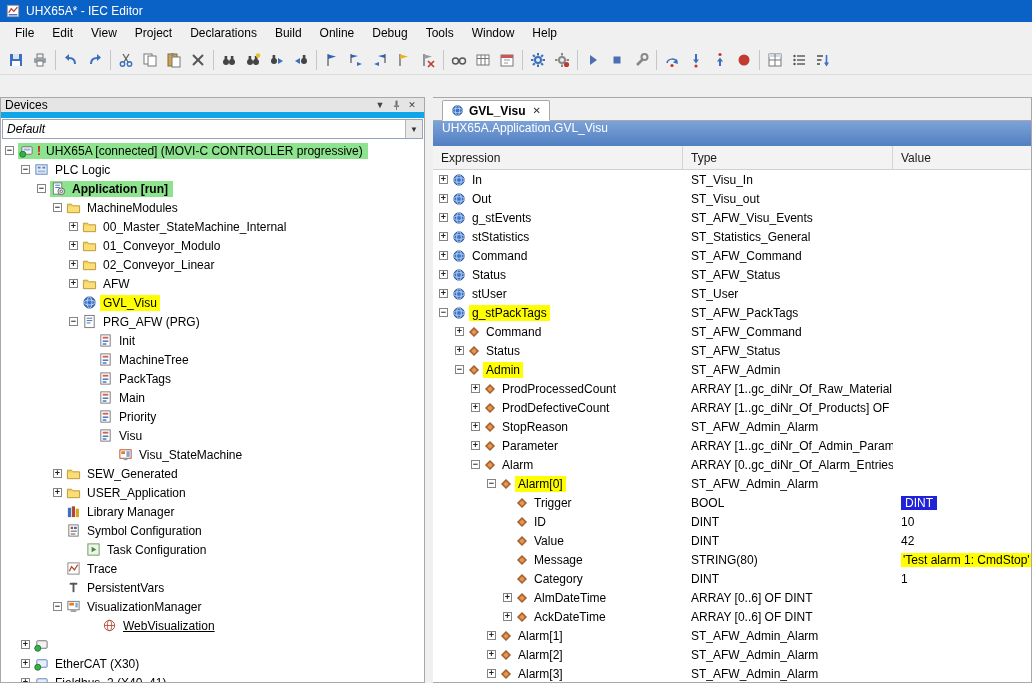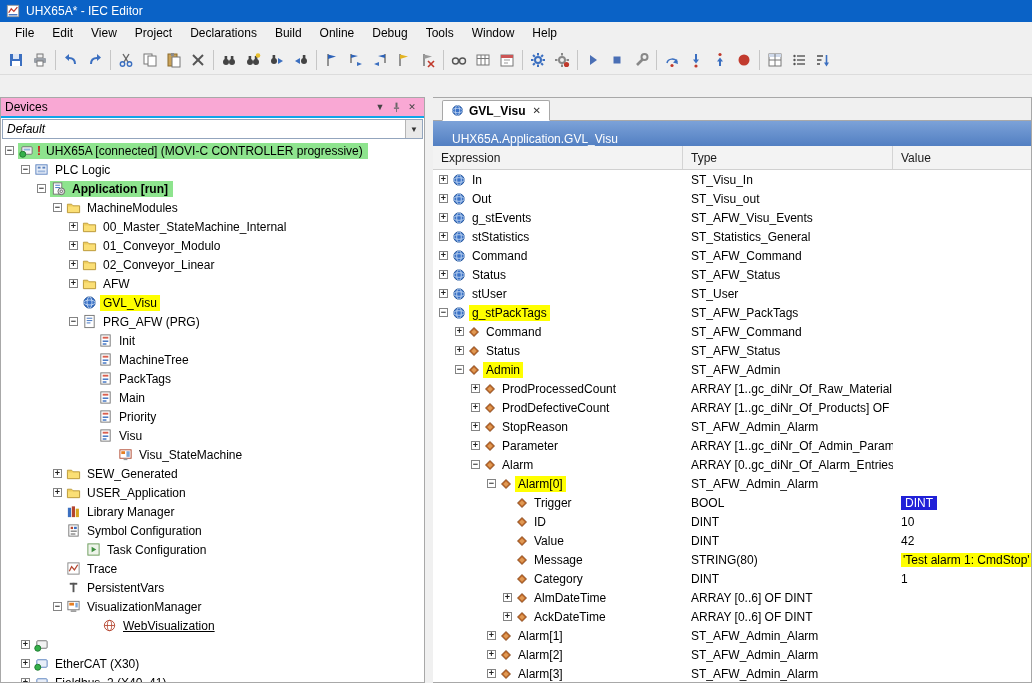--- a/index.html
+++ b/index.html
@@ -13,21 +13,21 @@
   .menu-item{padding:4px 9px 0 9px;cursor:default;}
   .toolbar{height:30px;background:#f0f0f0;border-bottom:1px solid #dcdcdc;display:flex;align-items:center;padding:0 4px;}
   .tbtn{width:24px;height:24px;display:flex;align-items:center;justify-content:center;border-radius:2px;}
   .tsep{width:1px;height:20px;background:#c6c6c6;margin:0 3px;flex:none;}
   .spacerbar{height:22px;background:#f0f0f0;}
   .main{display:flex;height:586px;}
   .icon{display:inline-flex;align-items:center;justify-content:center;flex:none;}
 
   
   .devices{width:425px;background:#fff;border:1px solid #a8a8a8;display:flex;flex-direction:column;}
-  .devices-header{height:20px;background:#f9a8d4;border-bottom:2px solid #0ea5e9;display:flex;align-items:center;padding:0 4px;}
+  .devices-header{height:20px;background:#e5e5e5;border-bottom:6px solid #0ea5e9;display:flex;align-items:center;padding:0 4px;}
   .devices-header .title{flex:1;}
   .hbtn{width:16px;height:16px;display:flex;align-items:center;justify-content:center;color:#444;font-size:9px;}
   .combo{height:20px;border:1px solid #93a5bd;margin:1px;background:#fff;display:flex;align-items:center;padding-left:4px;font-style:italic;}
   .combo-btn{margin-left:auto;width:17px;height:18px;background:#e9e9e9;border-left:1px solid #b5b5b5;display:flex;align-items:center;justify-content:center;font-size:8px;color:#333;}
   .tree{flex:1;overflow:hidden;padding-top:1px;white-space:nowrap;}
   .trow{height:19px;display:flex;align-items:center;}
   .exp{width:9px;height:9px;border:1px solid #848484;background:#fff;color:#222;
     font:bold 9px/7px "Liberation Sans",sans-serif;text-align:center;margin-right:4px;flex:none;}
   .exp-sp{width:13px;flex:none;}
   .ticon{margin-right:3px;}
@@ -39,21 +39,21 @@
 
   .splitter{width:8px;background:#f0f0f0;flex:none;}
 
   
   .editor{flex:1;display:flex;flex-direction:column;background:#fff;border:1px solid #a8a8a8;border-left:none;min-width:0;}
   .tabbar{height:23px;background:#f0f0f0;display:flex;align-items:flex-end;padding-left:9px;border-bottom:1px solid #a8a8a8;}
   .tab{height:21px;background:#fff;border:1px solid #a8a8a8;border-bottom:1px solid #fff;border-radius:2px 2px 0 0;
     display:flex;align-items:center;gap:5px;padding:0 8px;margin-bottom:-1px;}
   .tab-label{font-weight:bold;}
   .tab-close{font-size:10px;color:#333;margin-left:2px;cursor:default;}
-  .doc-header{height:25px;background:linear-gradient(#7ca2d8,#527fc2);color:#fff;display:flex;align-items:flex-end;padding-left:19px;}
+  .doc-header{height:25px;background:linear-gradient(#7ca2d8,#527fc2);color:#fff;display:flex;align-items:flex-start;padding-left:9px;}
   .grid{flex:1;display:flex;flex-direction:column;min-height:0;}
   .grid-header{display:flex;height:24px;background:#f3f3f3;border-bottom:1px solid #d0d0d0;align-items:stretch;flex:none;}
   .gh{padding-left:8px;border-right:1px solid #d4d4d4;display:flex;align-items:center;color:#1a1a1a;}
   .gh.c-expr{width:250px;}
   .gh.c-type{width:210px;}
   .gh.c-value{flex:1;border-right:none;}
   .grid-body{flex:1;overflow:hidden;}
   .grow{display:flex;height:19px;align-items:center;}
   .gc-expr{width:250px;display:flex;align-items:center;overflow:hidden;white-space:nowrap;flex:none;}
   .gc-type{width:210px;padding-left:8px;white-space:nowrap;overflow:hidden;flex:none;}

